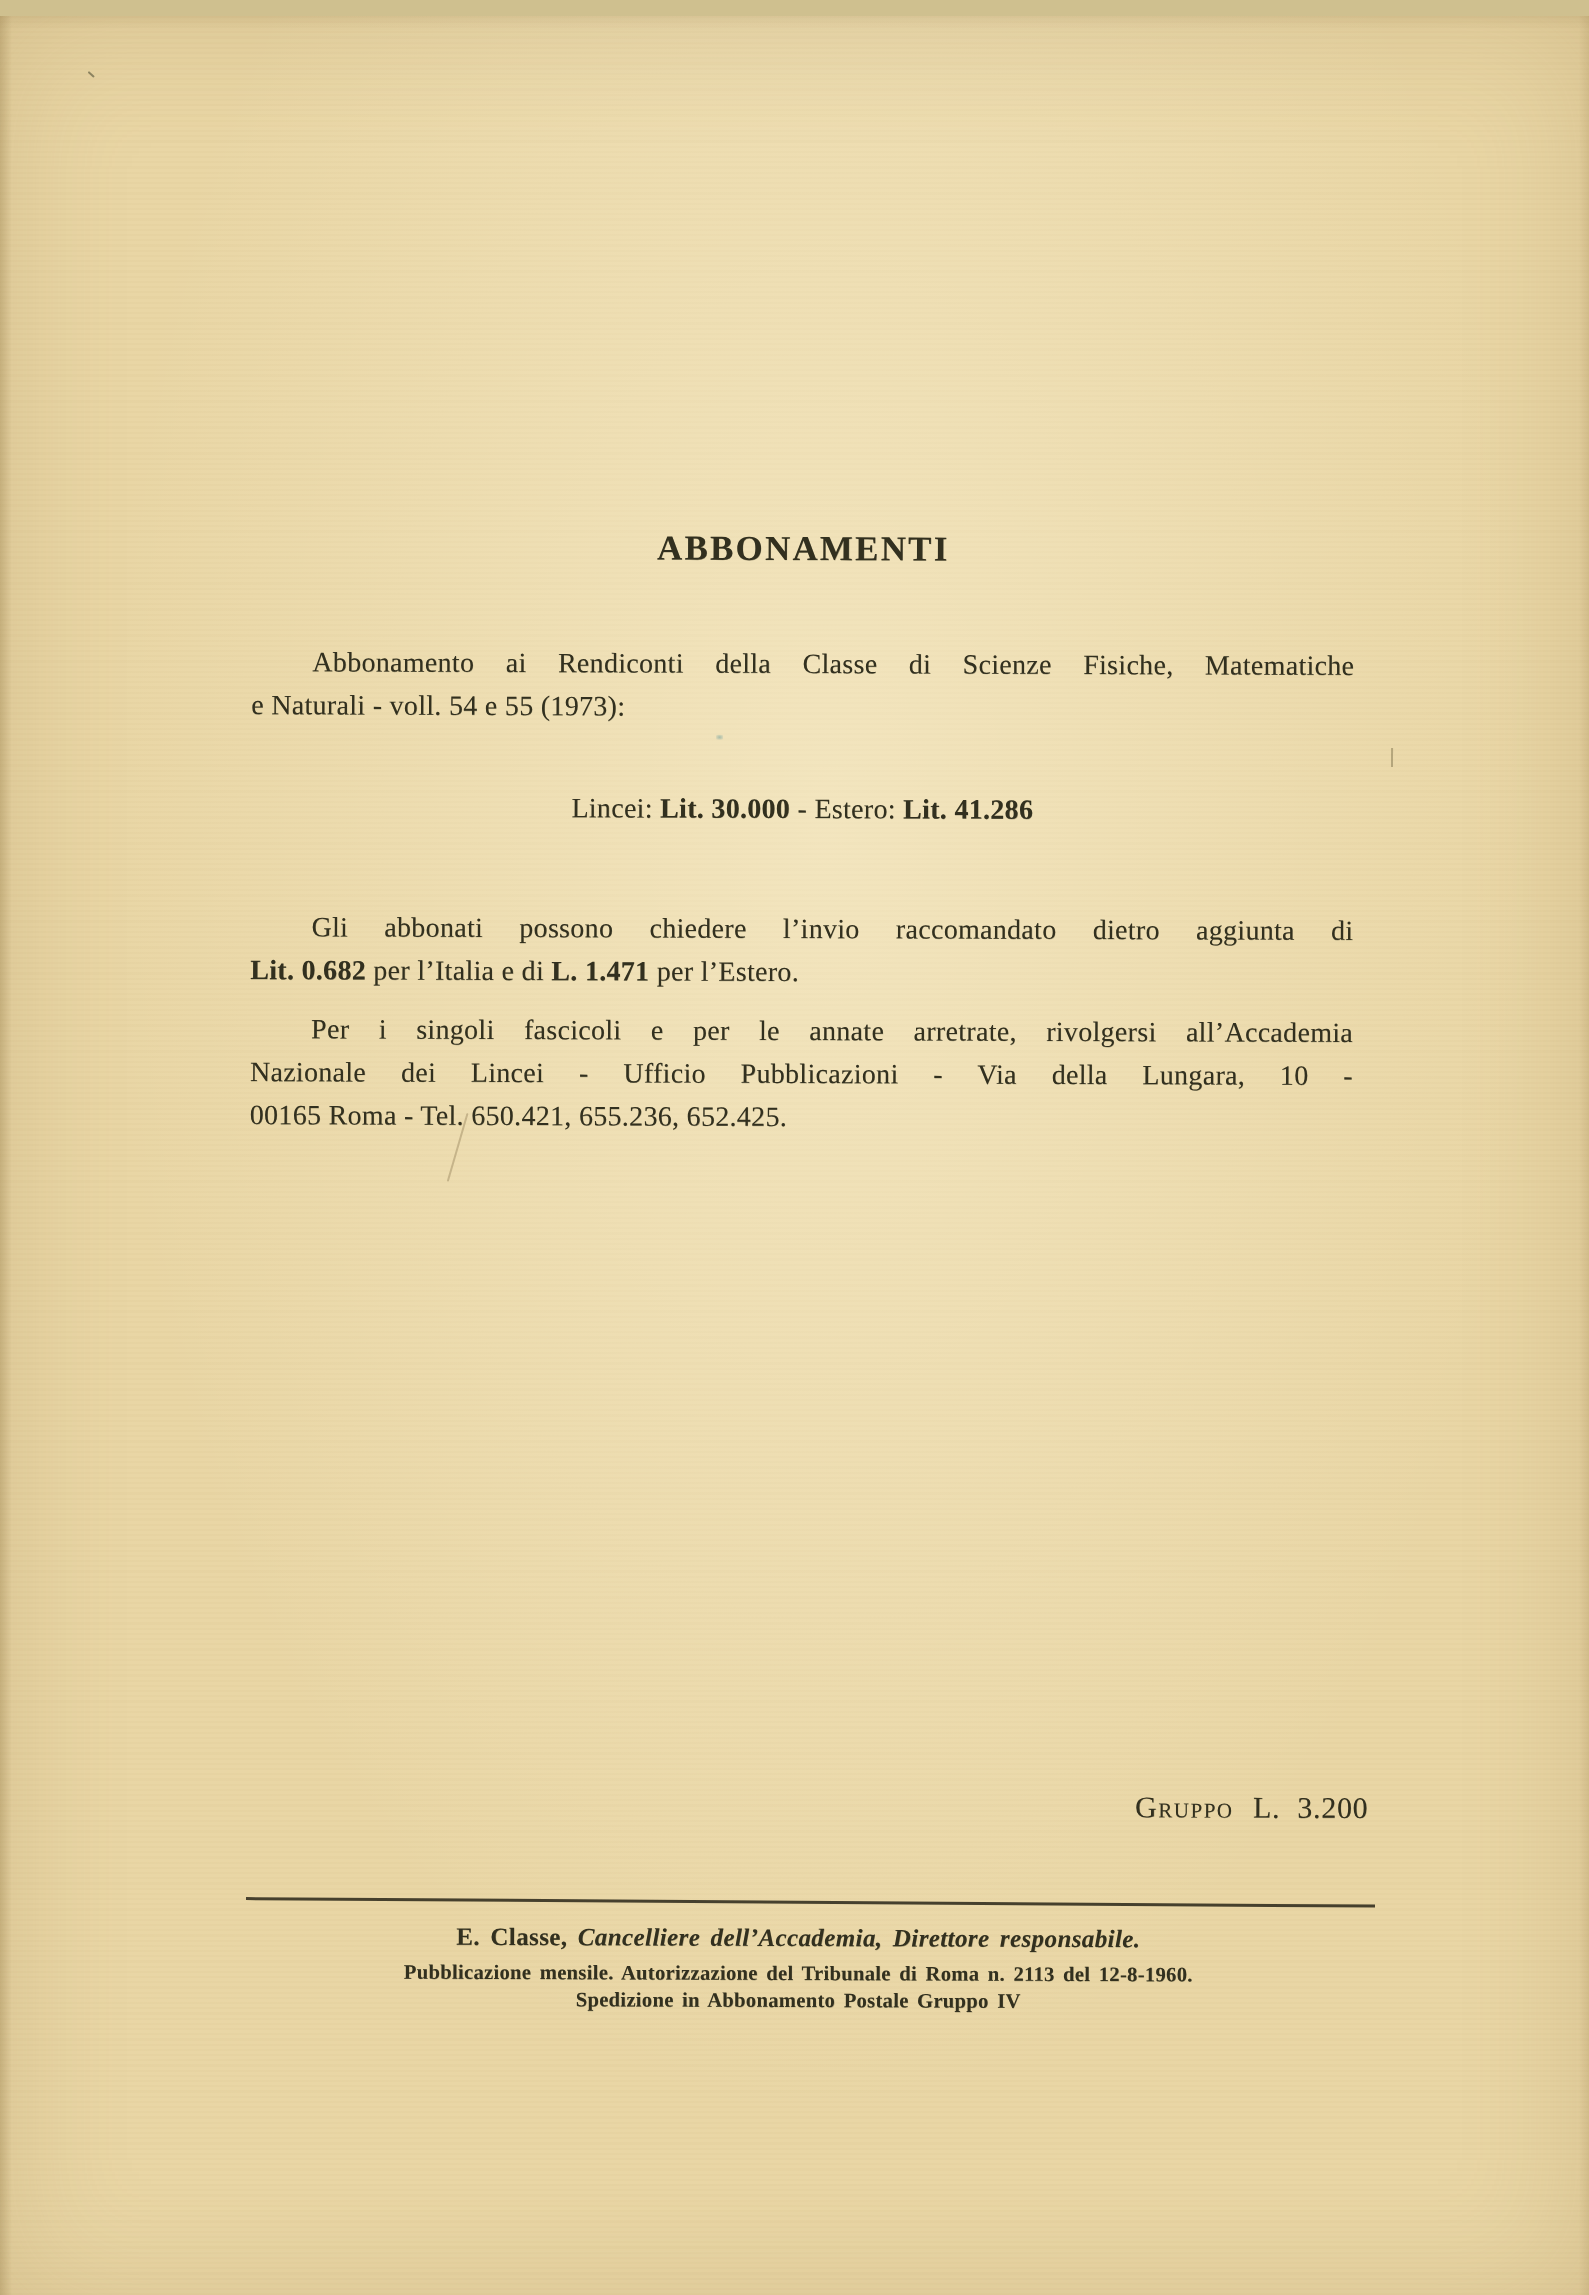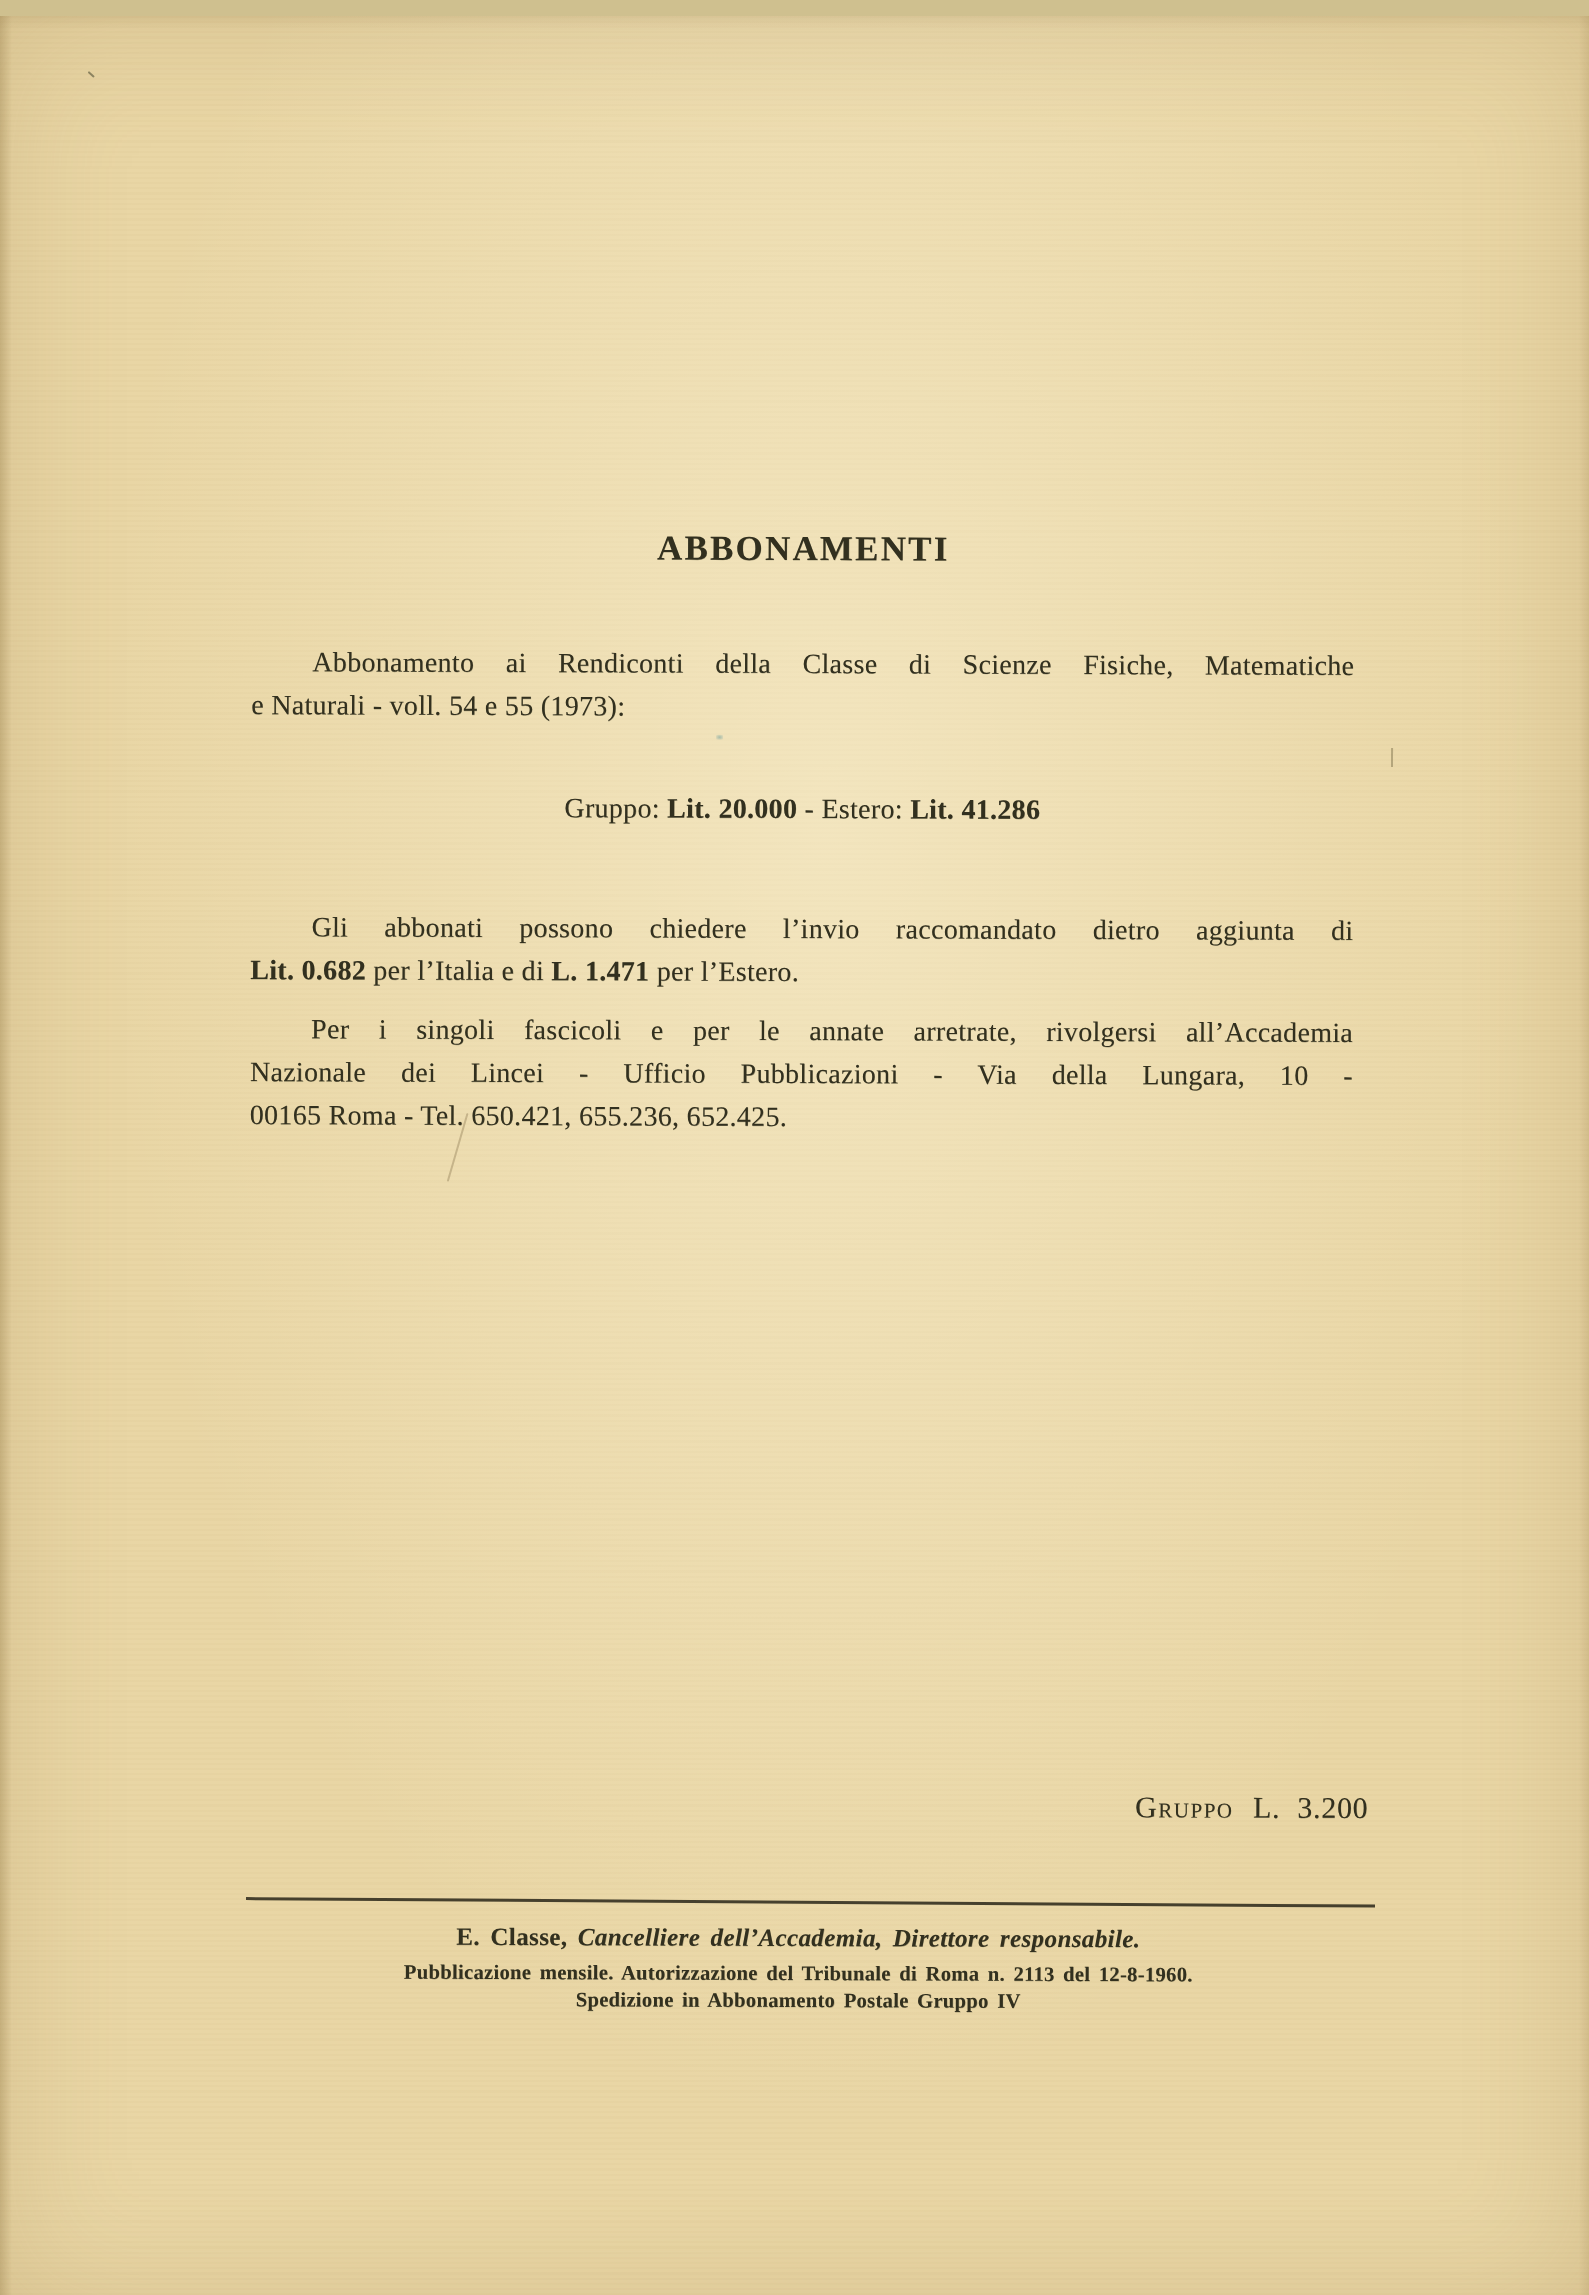--- a/index.html
+++ b/index.html
@@ -103,21 +103,21 @@
 <div class="page">
   <div class="content">
 
     <h1 class="page-title">ABBONAMENTI</h1>
 
     <div class="body-block para intro">
         <div class="tline just"><span>Abbonamento ai Rendiconti della Classe di Scienze Fisiche, Matematiche</span></div>
         <div class="tline"><span>e Naturali - voll. 54 e 55 (1973):</span></div>
       </div>
 
-    <div class="body-block rates"><span>Gruppo: </span><span class="b">Lit. 20.000</span><span> - Estero: </span><span class="b">Lit. 41.286</span></div>
+    <div class="body-block rates"><span>Lincei: </span><span class="b">Lit. 30.000</span><span> - Estero: </span><span class="b">Lit. 41.286</span></div>
 
     <div class="body-block para regmail">
         <div class="tline just"><span>Gli abbonati possono chiedere l’invio raccomandato dietro aggiunta di</span></div>
         <div class="tline"><span class="b">Lit. 0.682</span><span> per l’Italia e di </span><span class="b">L. 1.471</span><span> per l’Estero.</span></div>
       </div>
 
     <div class="body-block para backiss">
         <div class="tline just"><span>Per i singoli fascicoli e per le annate arretrate, rivolgersi all’Accademia</span></div>
         <div class="tline just"><span>Nazionale dei Lincei - Ufficio Pubblicazioni - Via della Lungara, 10 -</span></div>
         <div class="tline"><span>00165 Roma - Tel. 650.421, 655.236, 652.425.</span></div>

